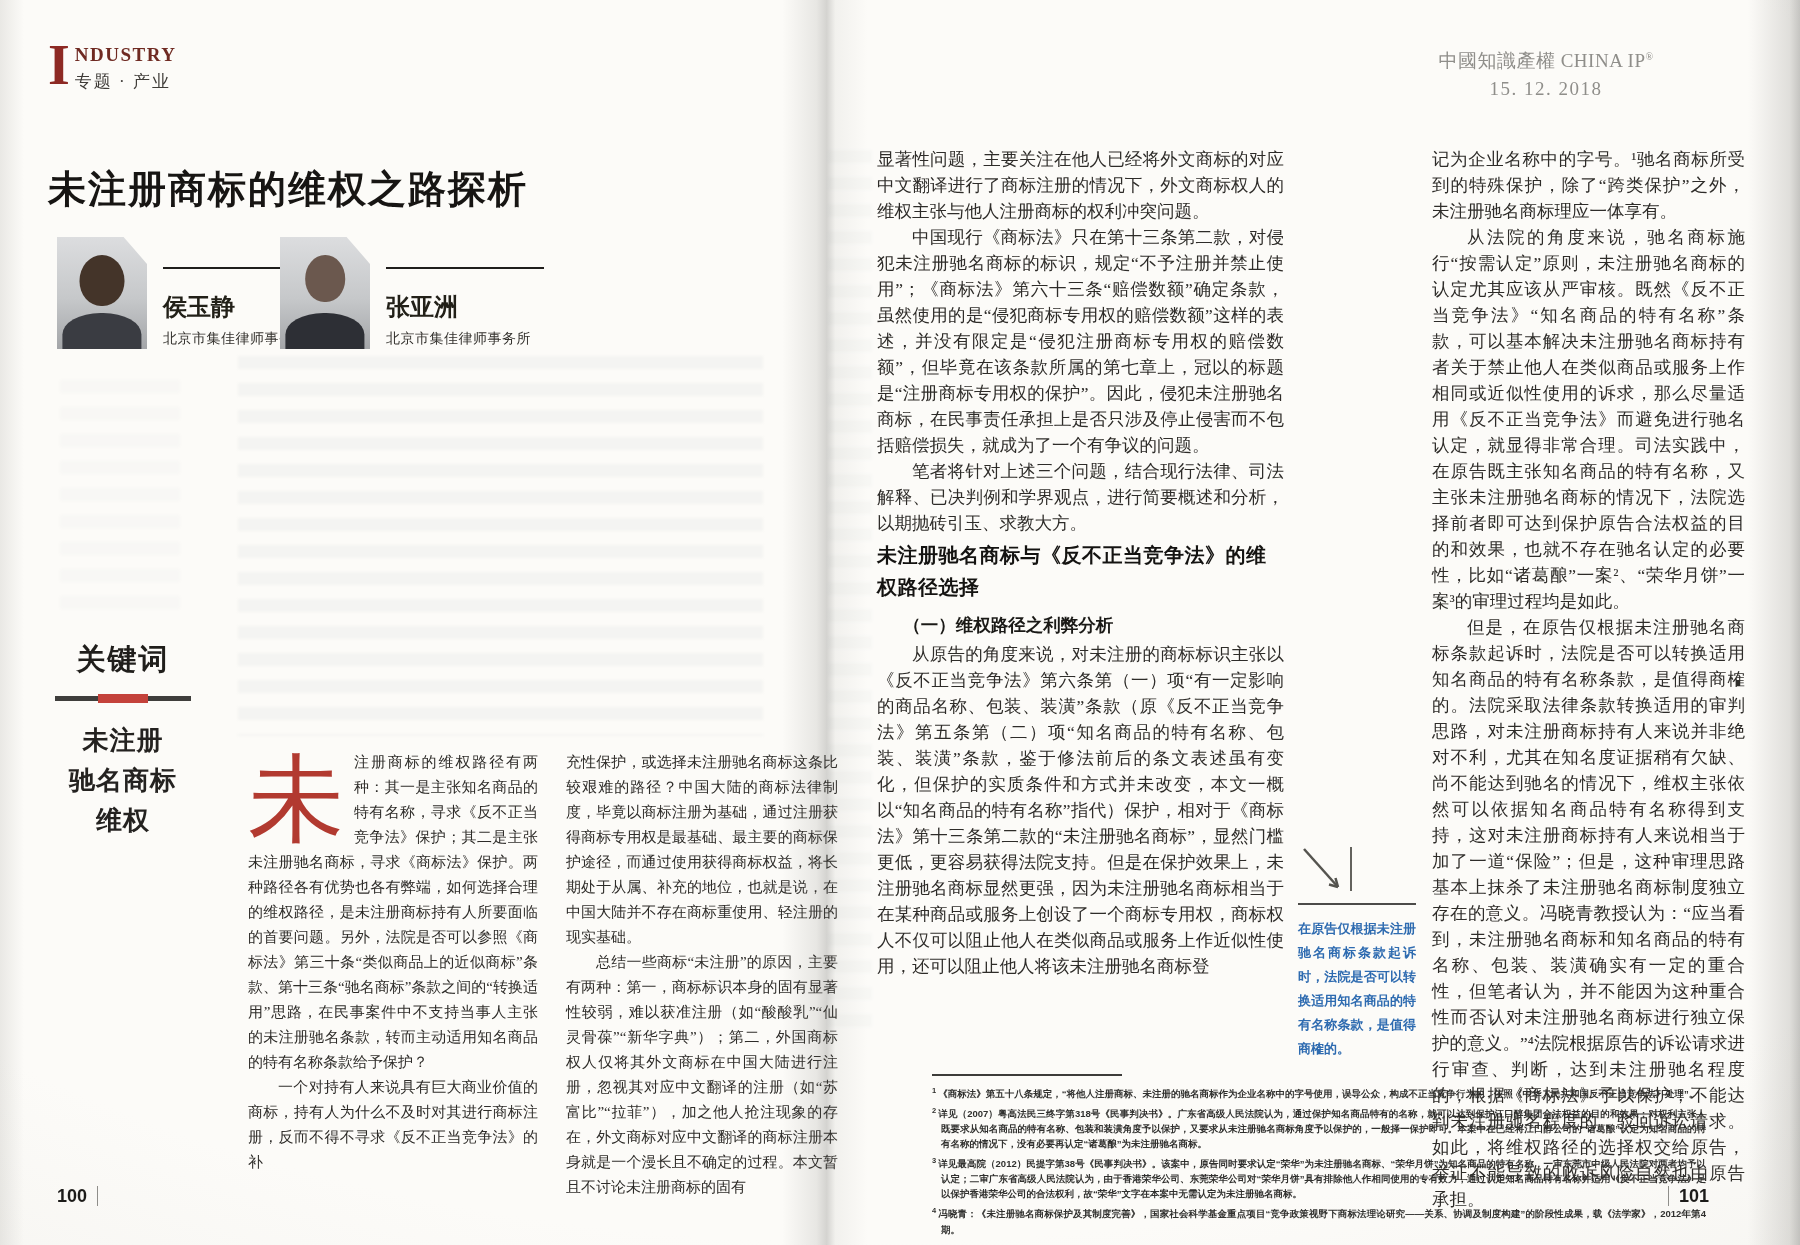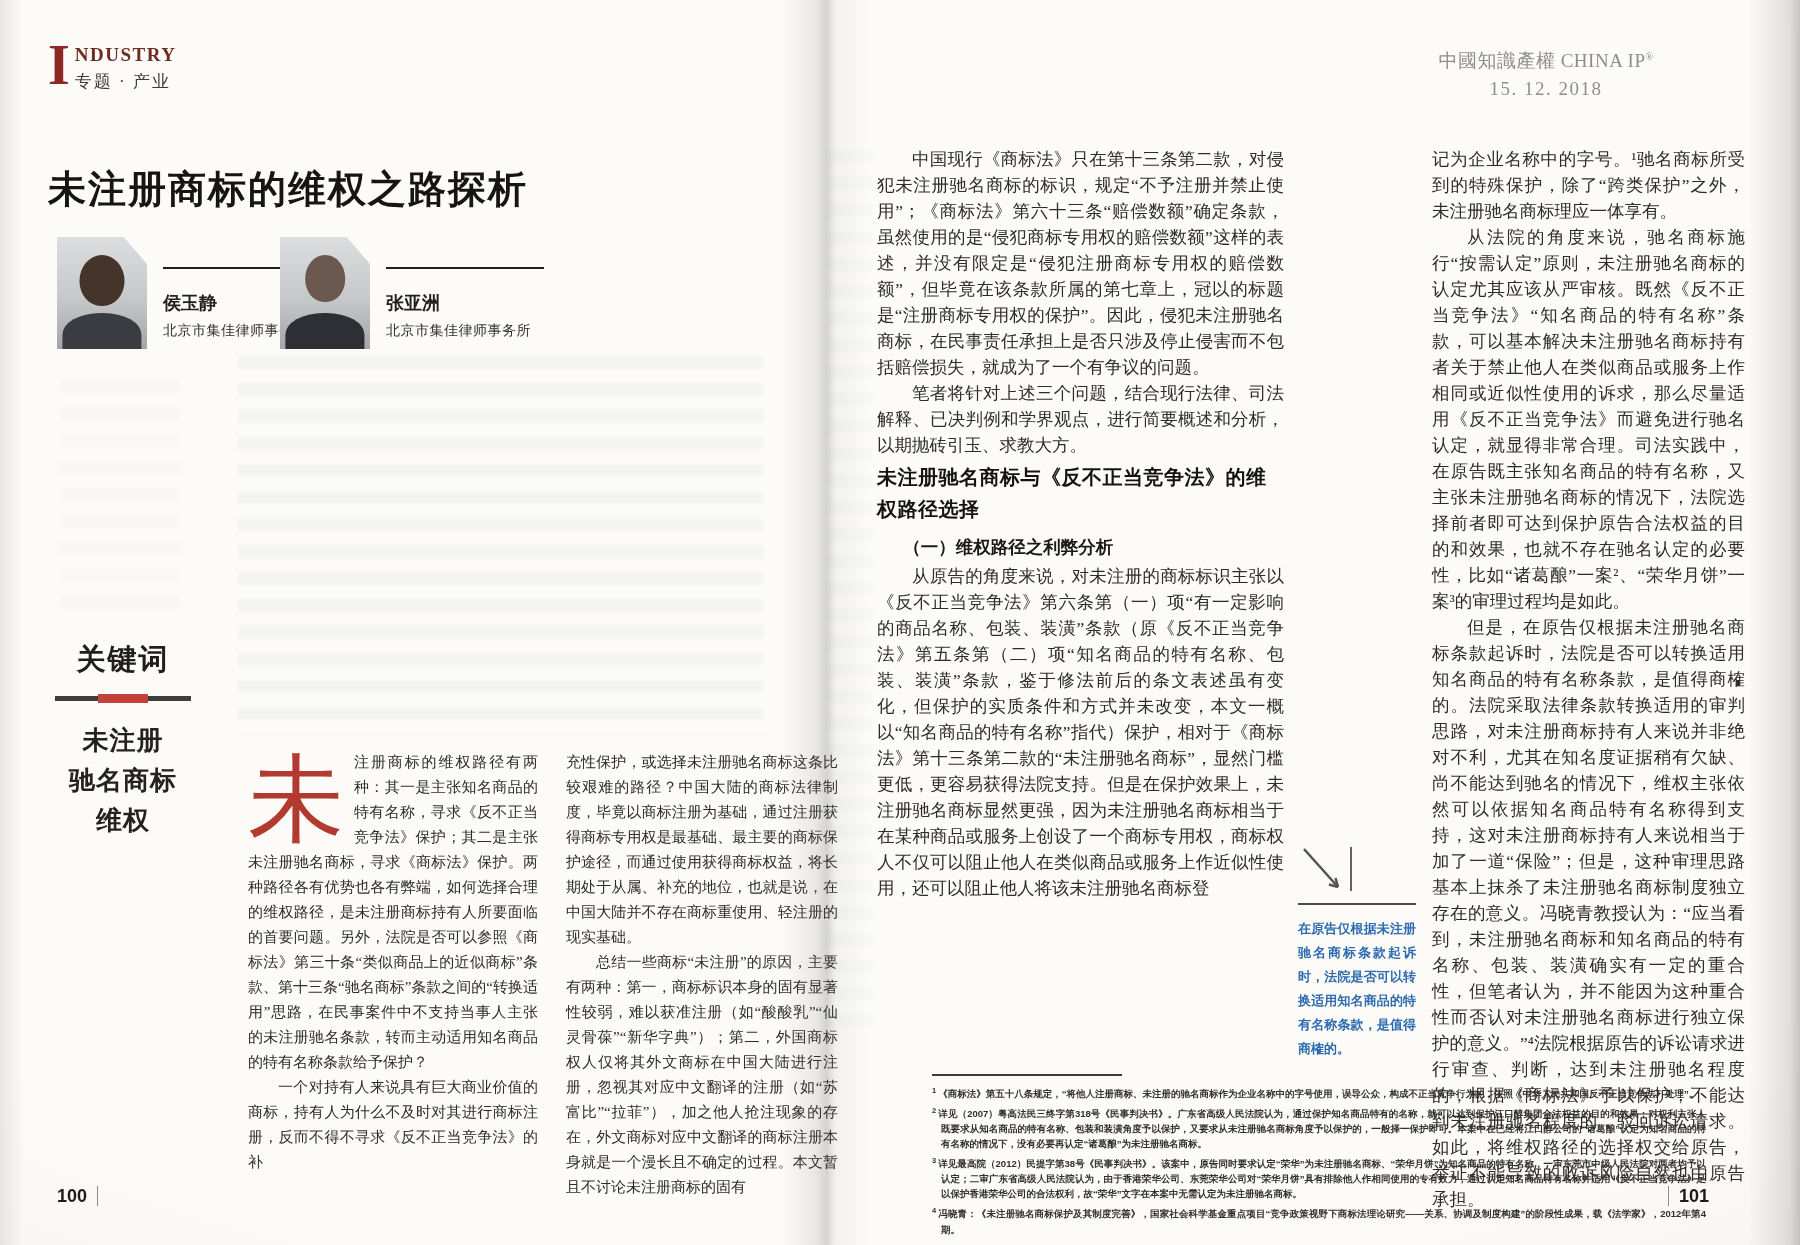--- a/index.html
+++ b/index.html
@@ -44,21 +44,21 @@
     background:linear-gradient(180deg,#dcdddf 0%,#c6c8ca 55%,#a3a5a8 100%);
     clip-path:polygon(0 0,74% 0,100% 24%,100% 100%,0 100%);}
   .author-photo::before{content:"";position:absolute;left:50%;top:16%;width:44%;height:42%;transform:translateX(-50%);
     background:#6b584e;border-radius:50% 50% 48% 48%;}
   .author-photo::after{content:"";position:absolute;left:50%;bottom:-8%;width:88%;height:40%;transform:translateX(-50%);
     background:#3a3c42;border-radius:48% 48% 0 0;}
   .photo-f::before{background:#443429;width:50%;height:46%;}
   .photo-m::after{background:#2d2f35;}
   .author-meta{position:absolute;left:106px;top:30px;width:158px;border-top:2px solid #1f1e1c;padding-top:22px;
     font-family:"Liberation Sans","DejaVu Sans",sans-serif;}
-  .author-name{font-size:18px;font-weight:bold;color:#222018;}
+  .author-name{font-size:24px;font-weight:bold;color:#222018;}
   .author-affil{font-size:14px;color:#33312d;margin-top:7px;letter-spacing:.5px;}
 
   
   .keywords{position:absolute;left:52px;top:640px;width:142px;text-align:center;}
   .kw-label{font-size:29px;font-weight:bold;color:#201e1b;letter-spacing:2px;}
   .kw-rule{position:relative;margin:16px auto 20px;width:136px;height:5px;background:#3f3e3c;}
   .kw-chip{position:absolute;left:50%;top:-2px;width:50px;height:9px;transform:translateX(-50%);background:var(--keyword-red,#c4423b);}
   .kw-item{font-size:26px;font-weight:bold;color:#242220;line-height:40px;letter-spacing:1px;}
 
   
@@ -166,20 +166,21 @@
   </div>
 
   <div class="gutter"></div>
 
   <header class="journal">
     <div class="journal-name"><span>中國知識產權 CHINA IP</span><sup class="reg">®</sup></div>
     <div class="journal-date">15. 12. 2018</div>
   </header>
 
   <div class="body-col col-r1">
+    <p class="para">显著性问题，主要关注在他人已经将外文商标的对应中文翻译进行了商标注册的情况下，外文商标权人的维权主张与他人注册商标的权利冲突问题。</p>
     <p class="para indent">中国现行《商标法》只在第十三条第二款，对侵犯未注册驰名商标的标识，规定“不予注册并禁止使用”；《商标法》第六十三条“赔偿数额”确定条款，虽然使用的是“侵犯商标专用权的赔偿数额”这样的表述，并没有限定是“侵犯注册商标专用权的赔偿数额”，但毕竟在该条款所属的第七章上，冠以的标题是“注册商标专用权的保护”。因此，侵犯未注册驰名商标，在民事责任承担上是否只涉及停止侵害而不包括赔偿损失，就成为了一个有争议的问题。</p>
     <p class="para indent">笔者将针对上述三个问题，结合现行法律、司法解释、已决判例和学界观点，进行简要概述和分析，以期抛砖引玉、求教大方。</p>
     <h2 class="section-heading">未注册驰名商标与《反不正当竞争法》的维权路径选择</h2>
     <h3 class="sub-heading">（一）维权路径之利弊分析</h3>
     <p class="para indent">从原告的角度来说，对未注册的商标标识主张以《反不正当竞争法》第六条第（一）项“有一定影响的商品名称、包装、装潢”条款（原《反不正当竞争法》第五条第（二）项“知名商品的特有名称、包装、装潢”条款，鉴于修法前后的条文表述虽有变化，但保护的实质条件和方式并未改变，本文一概以“知名商品的特有名称”指代）保护，相对于《商标法》第十三条第二款的“未注册驰名商标”，显然门槛更低，更容易获得法院支持。但是在保护效果上，未注册驰名商标显然更强，因为未注册驰名商标相当于在某种商品或服务上创设了一个商标专用权，商标权人不仅可以阻止他人在类似商品或服务上作近似性使用，还可以阻止他人将该未注册驰名商标登</p>
   </div>
 
   <aside class="pull-quote">
     <svg class="pq-arrow" width="64" height="54" viewBox="0 0 64 54">
       <line x1="6" y1="4" x2="40" y2="42" stroke="#55544f" stroke-width="2.5"></line>

